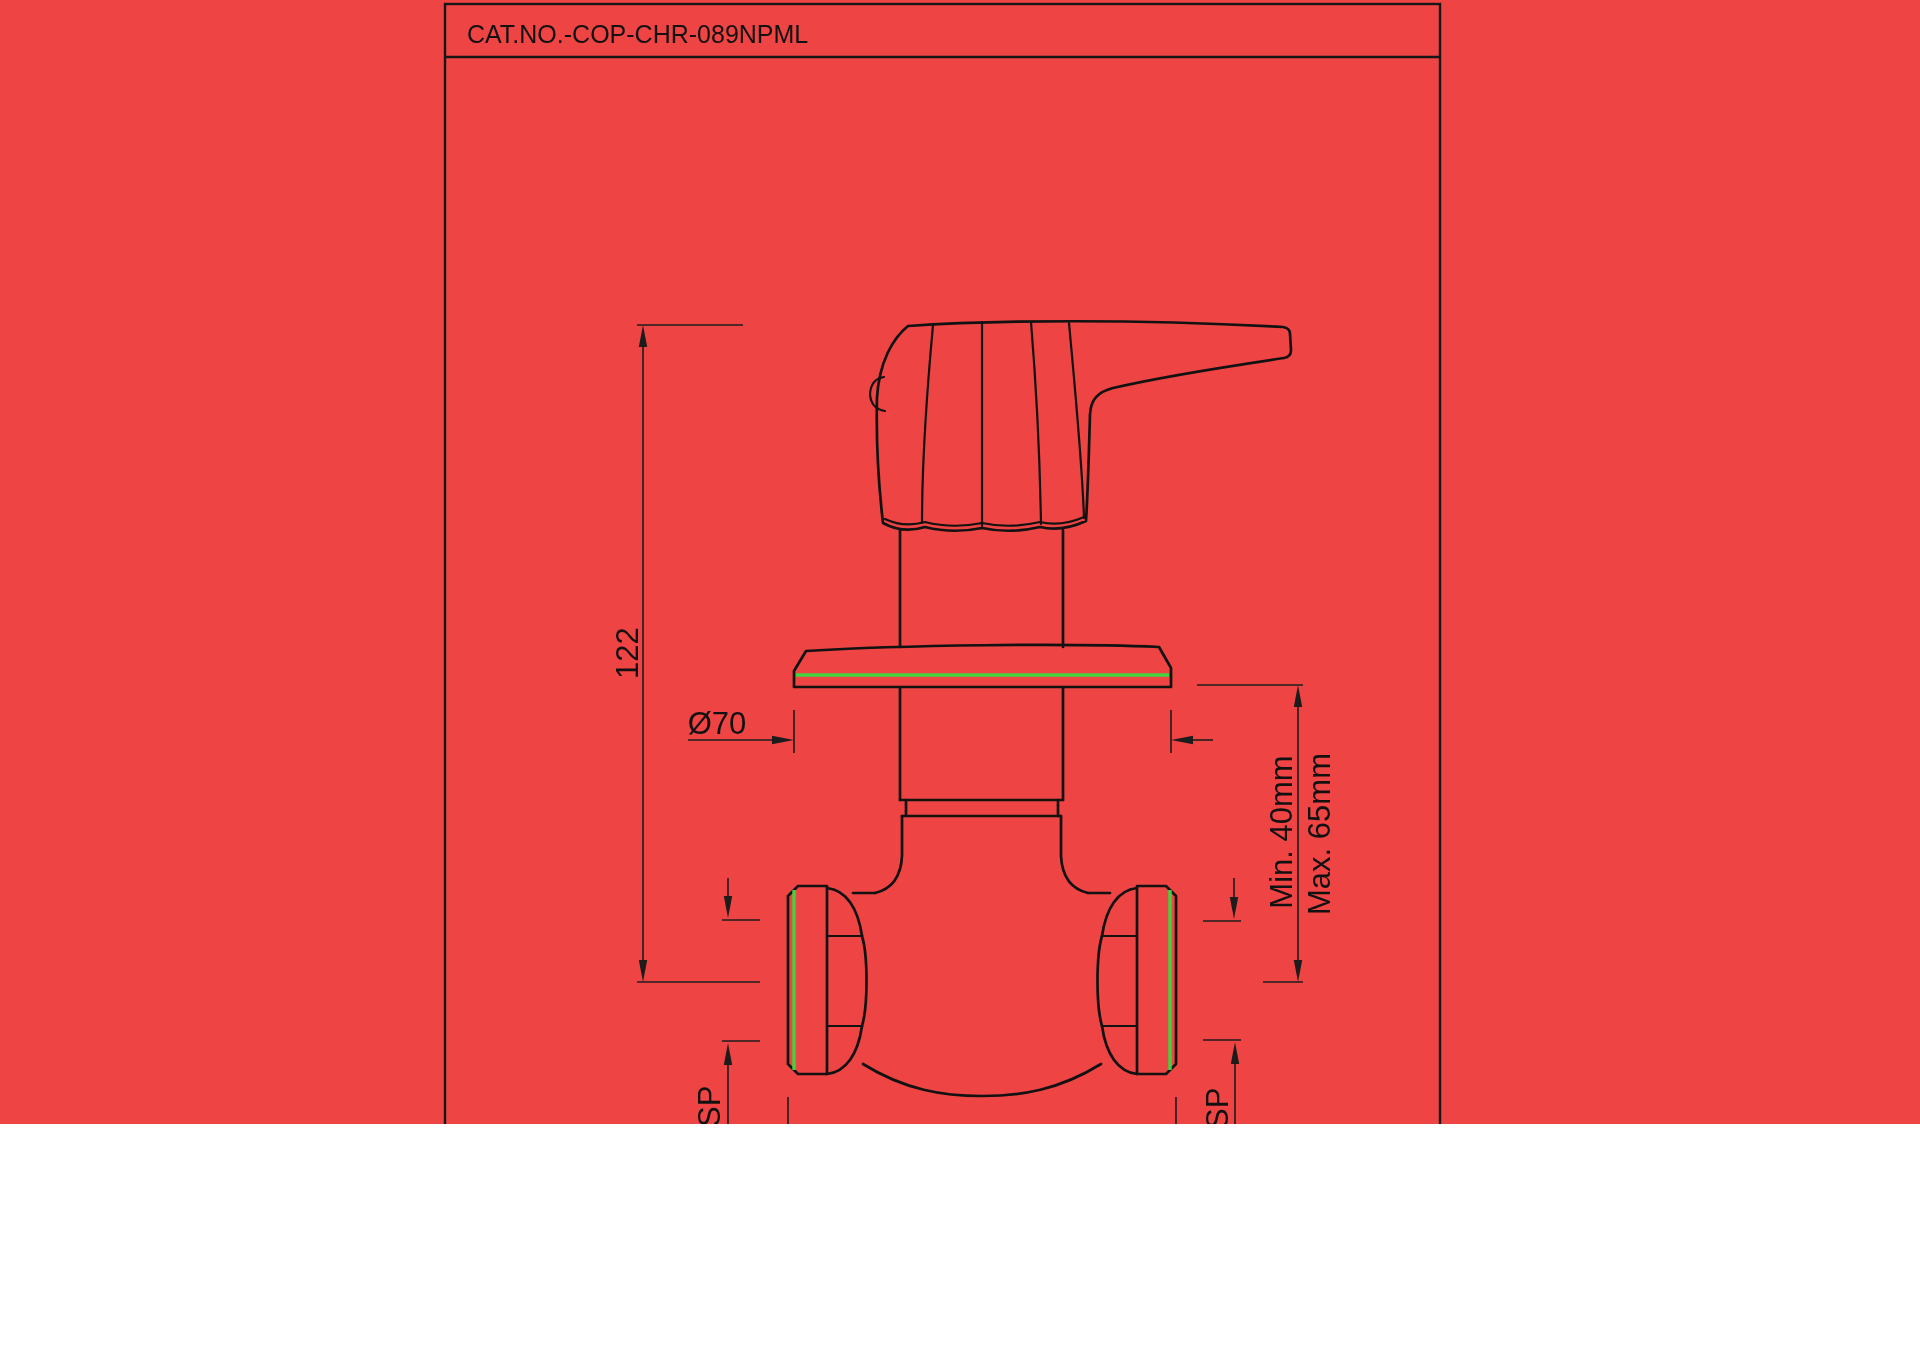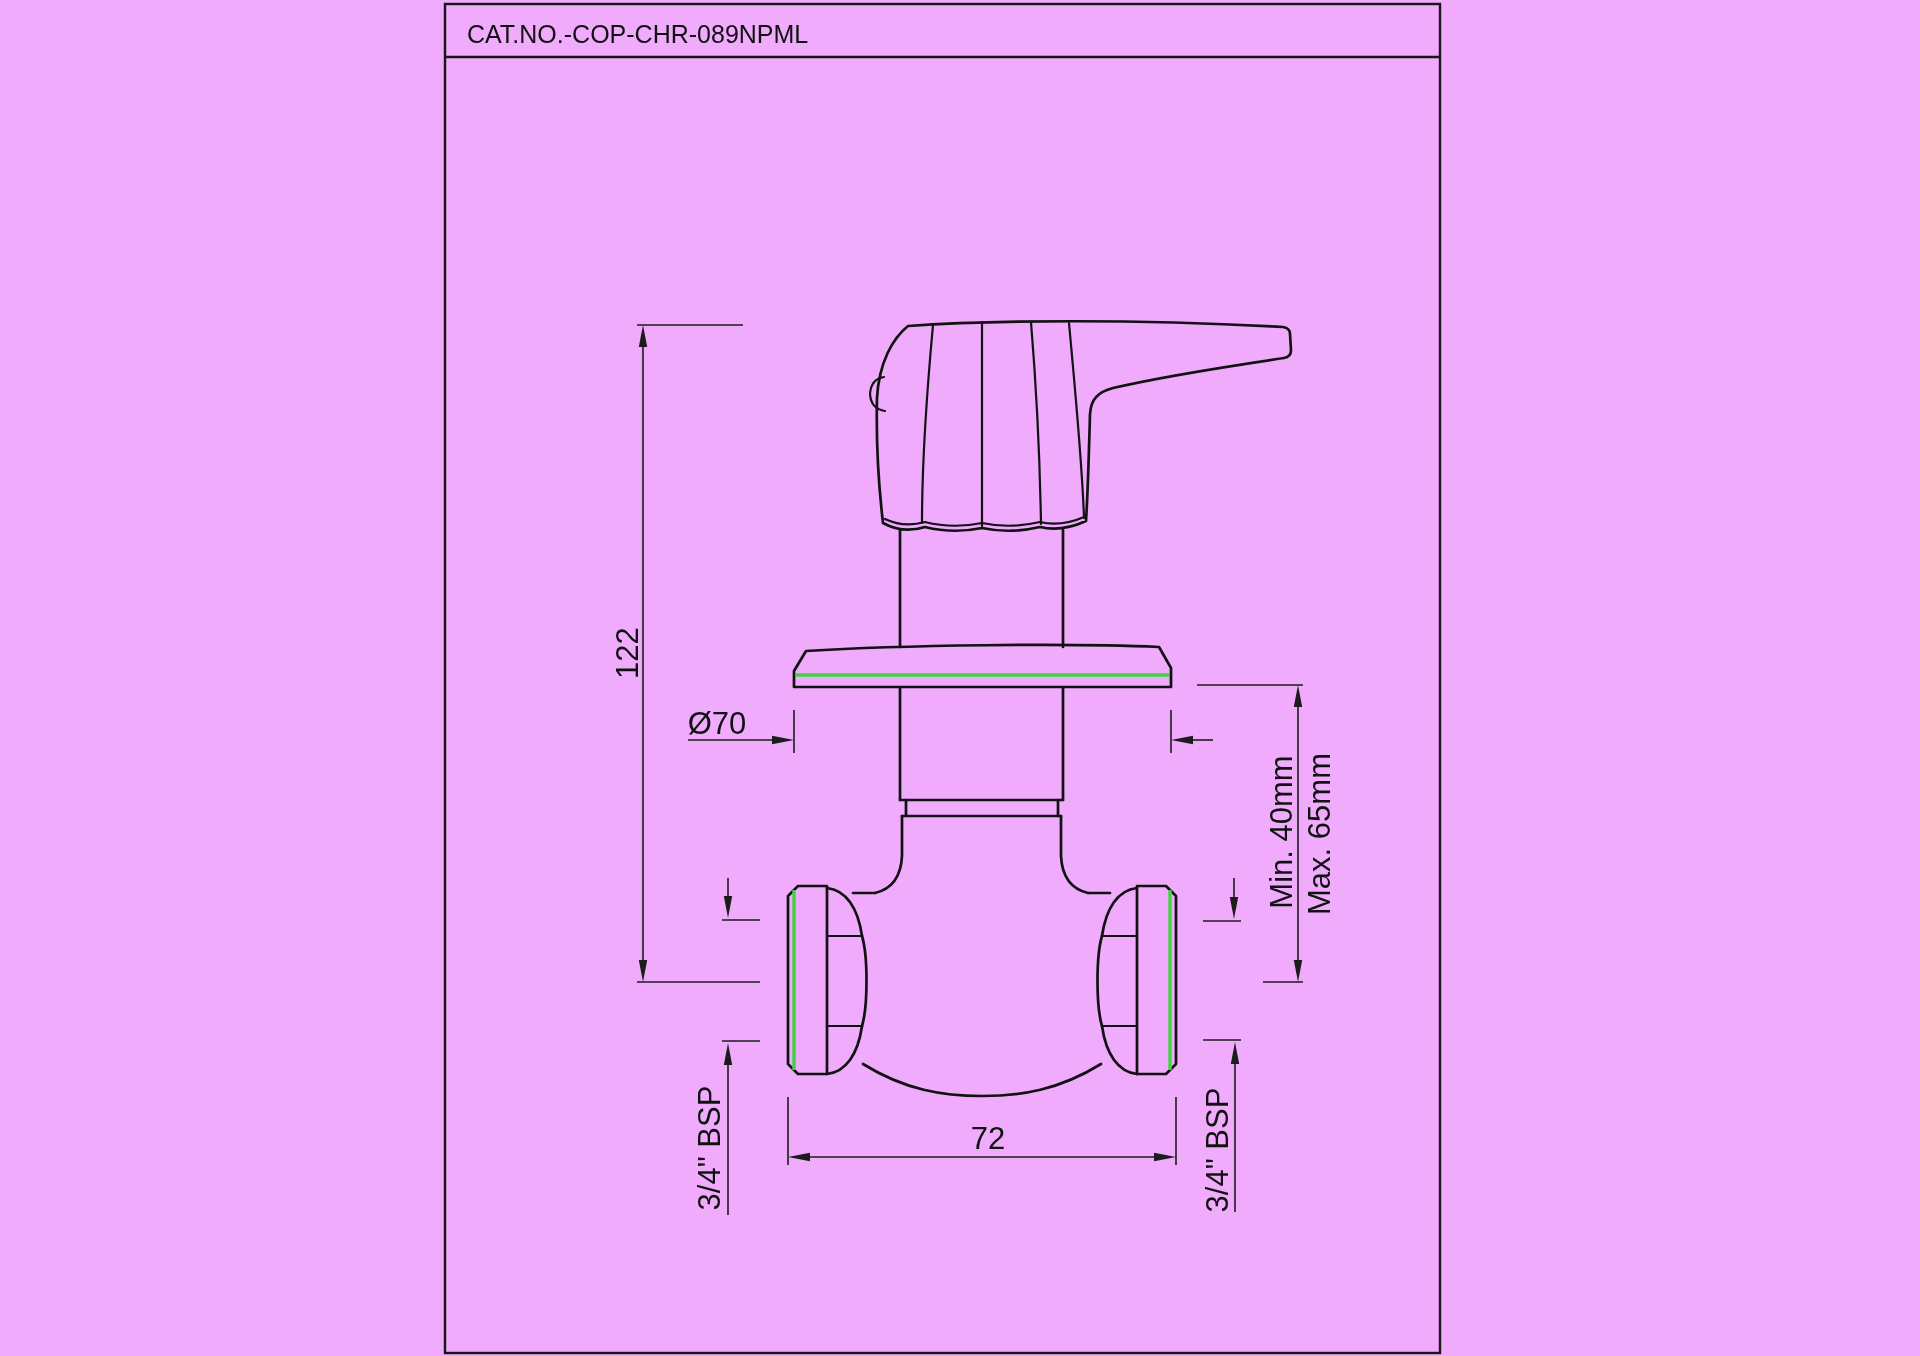--- a/index.html
+++ b/index.html
@@ -1,16 +1,16 @@
 <!DOCTYPE html>
 <html><head>
 <meta charset="utf-8">
 <style>
   html,body{margin:0;padding:0;background:#ffffff;}
-  .page{position:relative;width:1920px;height:1356px;background:#f0abfc;overflow:hidden;
+  .page{position:relative;width:1920px;height:1124px;background:#ef4444;overflow:hidden;
         font-family:"Liberation Sans", sans-serif;}
   svg{position:absolute;inset:0;}
   .frame-line{stroke:#161616;stroke-width:2.4;fill:none;}
   .obj{stroke:#121212;stroke-width:2.7;fill:none;stroke-linecap:round;stroke-linejoin:round;}
   .obj-thin{stroke:#121212;stroke-width:2.2;fill:none;stroke-linecap:round;stroke-linejoin:round;}
   .dim{stroke:#1c1c1c;stroke-width:1.6;fill:none;stroke-linecap:butt;}
   .arrow{fill:#1c1c1c;stroke:none;}
   .green-line{fill:none;stroke-width:3.4;stroke-linecap:butt;}
   .dim-text{font-family:"Liberation Sans",sans-serif;font-size:31px;fill:#111;}
   .title-text{font-family:"Liberation Sans",sans-serif;font-size:25px;fill:#111;}

